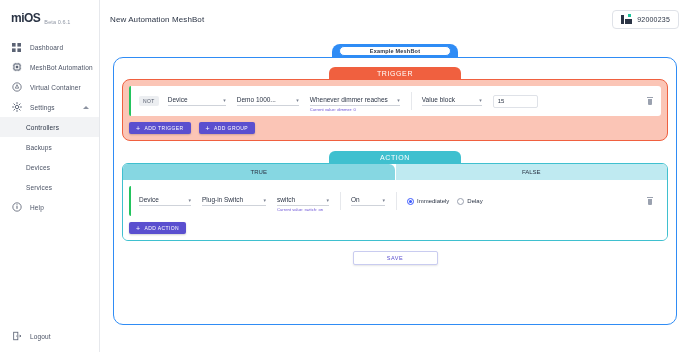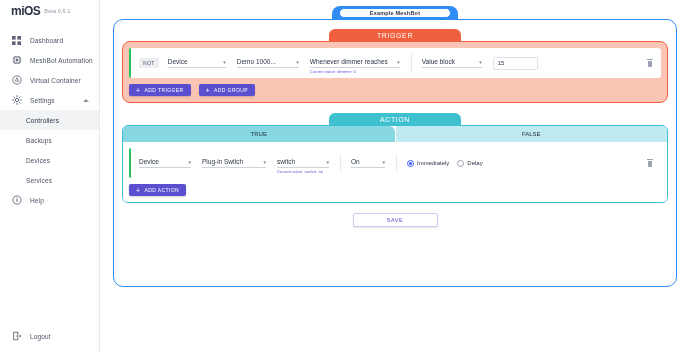--- a/index.html
+++ b/index.html
@@ -13,22 +13,22 @@
 
   
   .sidebar {
     width: 100px; height: 352px;
     background: #ffffff;
     border-right: 1px solid #e6e8ec;
     position: relative;
     flex: 0 0 100px;
   }
   .brand {
-    display: flex; align-items: center; gap: 4px;
-    padding: 4px 0 12px 11px;
+    display: flex; align-items: flex-end; gap: 4px;
+    padding: 11px 0 12px 11px;
   }
   .brand-logo {
     font-size: 12px; font-weight: bold; letter-spacing: -0.5px;
     color: #2b3445;
   }
   .brand-logo .lc { text-transform: lowercase; }
   .brand-ver { font-size: 5.5px; color: #8e95a3; letter-spacing: .1px; }
 
   .nav { display: flex; flex-direction: column; }
   .nav-item {
@@ -294,20 +294,31 @@
             <circle cx="5.6" cy="6" r="0.6" fill="#5b6374"></circle>
             <path d="M8.2 6h2.6M9.4 4.6 10.8 6 9.4 7.4" stroke="#5b6374" stroke-width="0.9" fill="none"></path>
           </svg>
       </span>
       <span class="lbl">Logout</span>
     </div>
   </aside>
 
   <section class="main">
 
+    <div class="topbar">
+      <div class="page-title">New Automation MeshBot</div>
+      <div class="ctrl-chip">
+        <span class="hub">
+          <span class="b1"></span>
+            <span class="b2"></span>
+            <span class="dot"></span>
+        </span>
+        <span class="num">92000235</span>
+      </div>
+    </div>
 
     <div class="mesh-wrap">
       <div class="mesh-tab-row">
         <div class="mesh-tab">
           <div class="pill">
             <span>Example MeshBot</span>
           </div>
         </div>
       </div>
 

